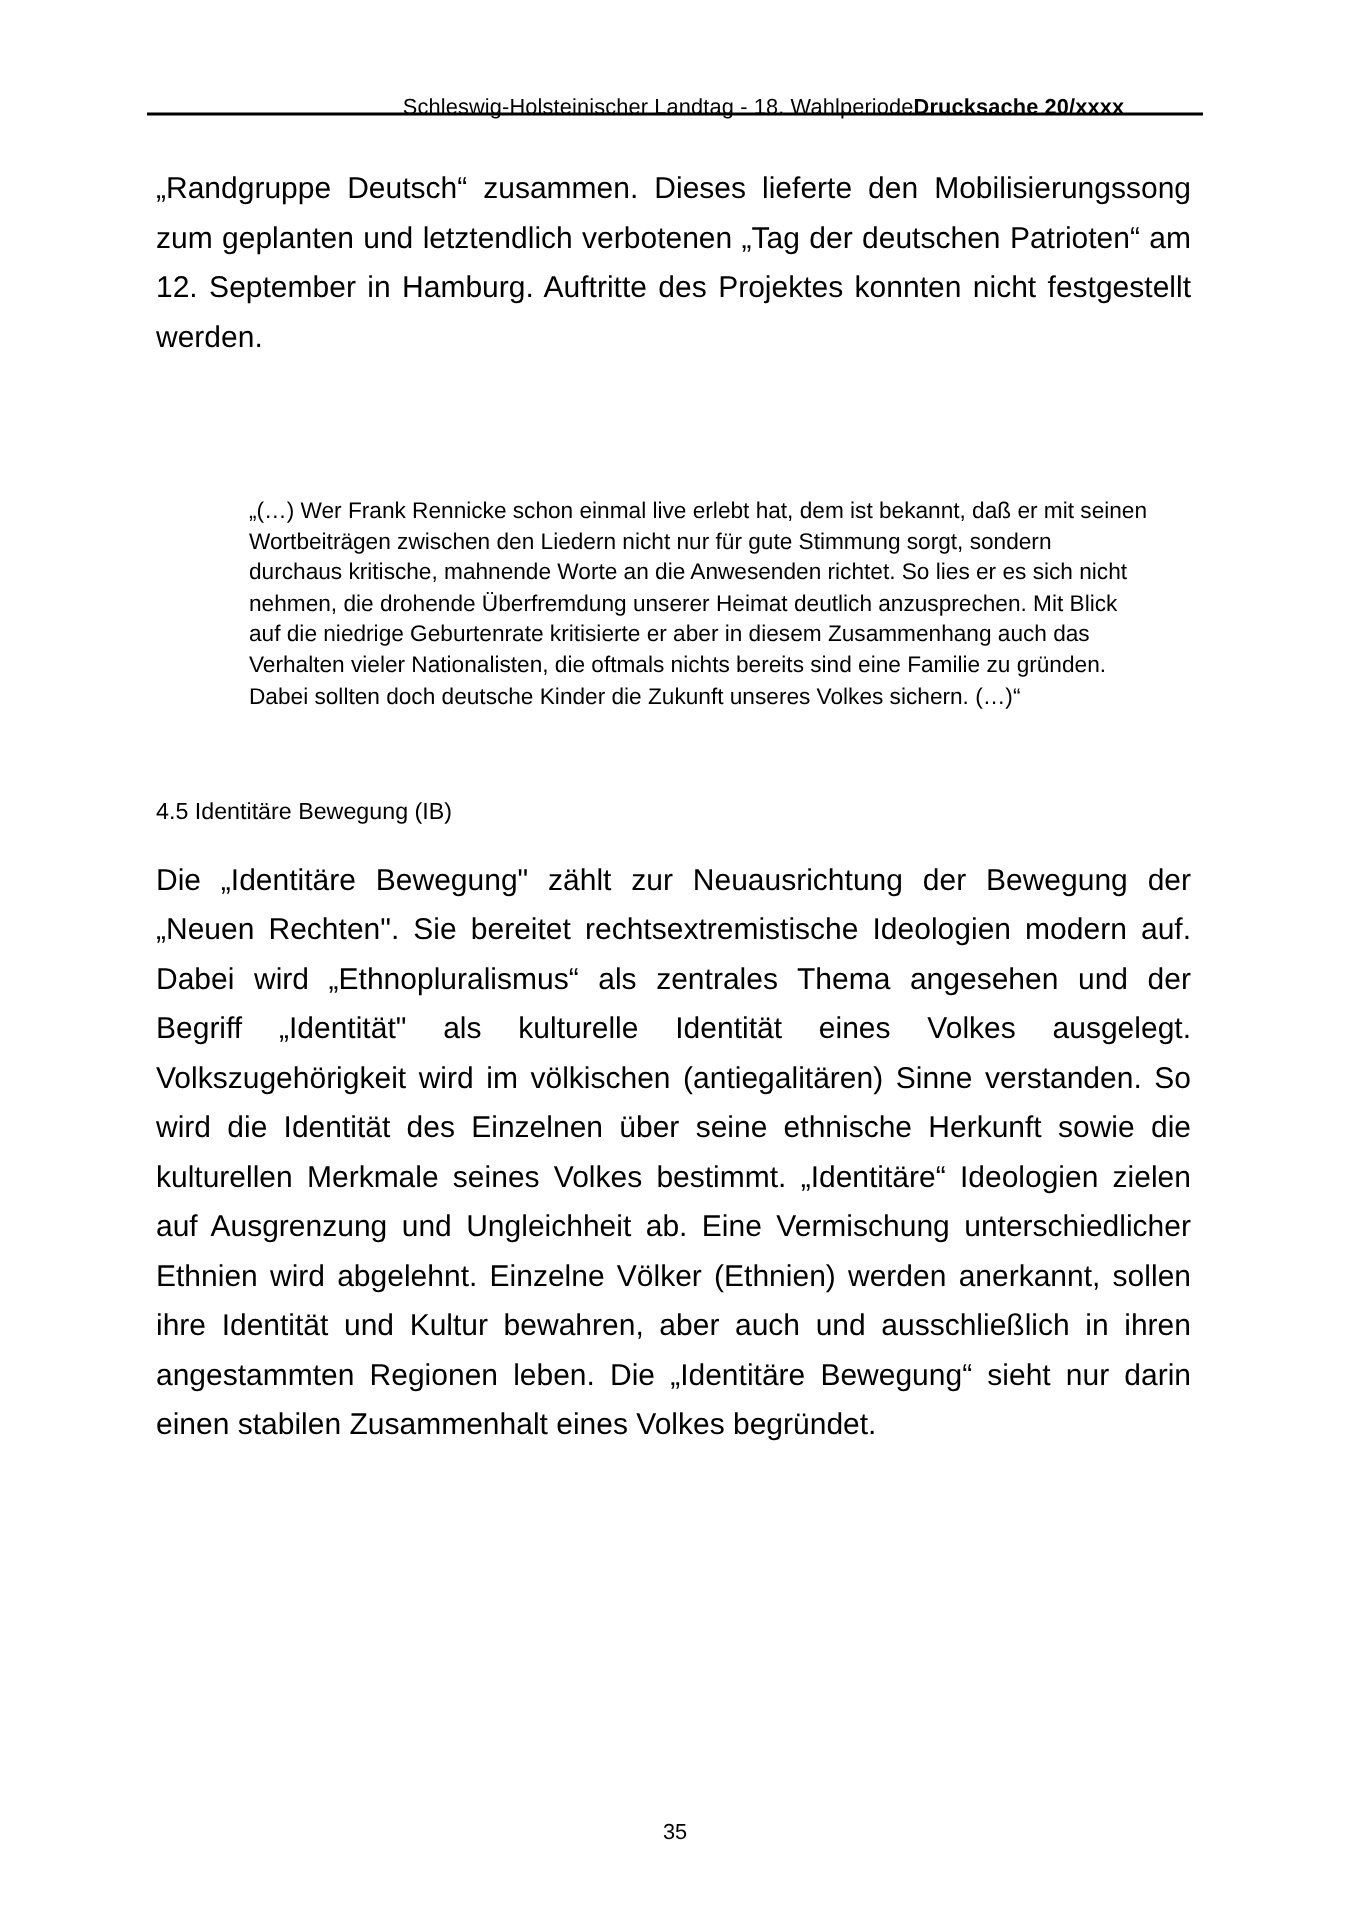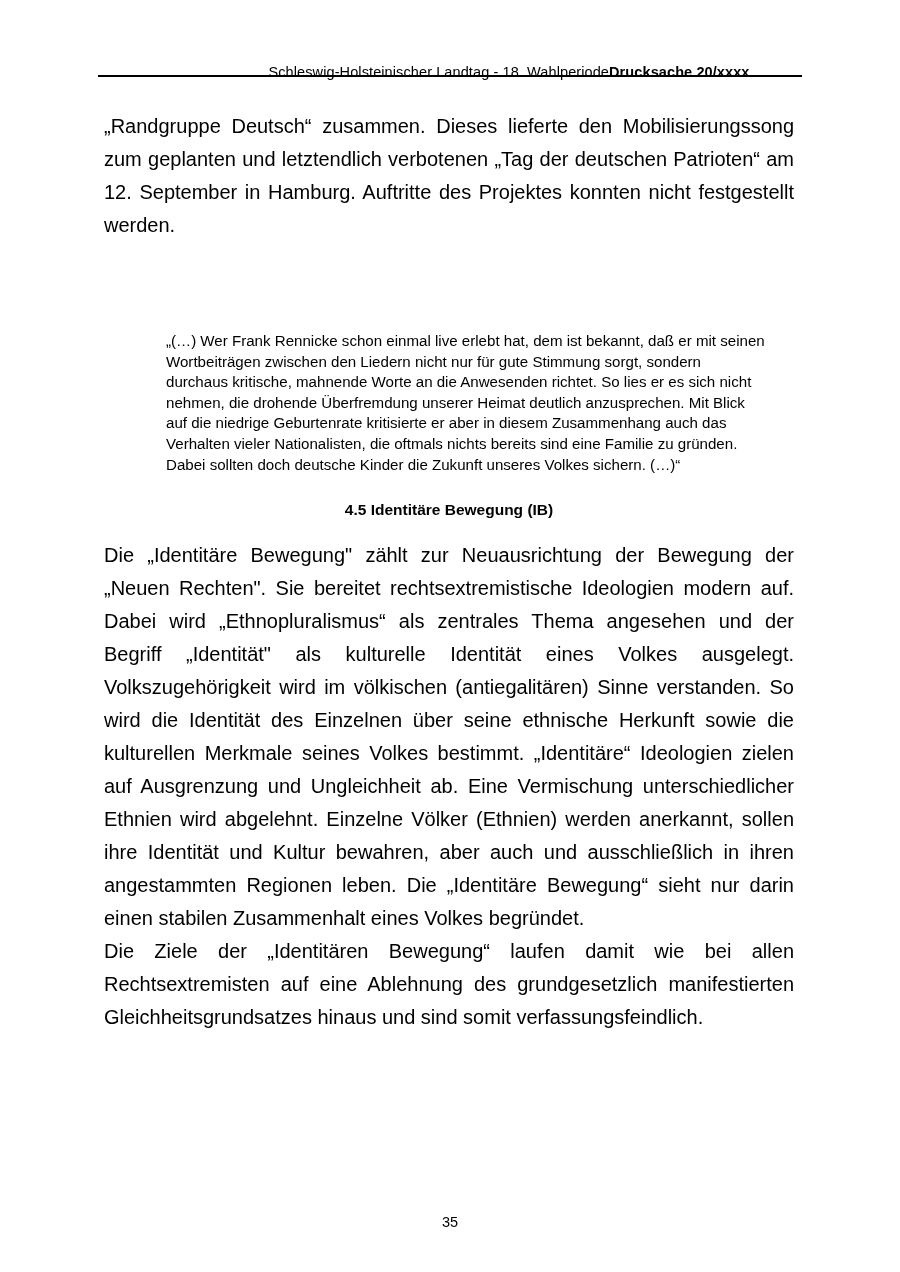--- a/index.html
+++ b/index.html
@@ -79,24 +79,23 @@
     line-height: 20.6px;
     text-align: left;
   }
   .quote p {
     margin: 0;
   }
 
   
   h2.section {
     font-size: 15.5px;
-    font-weight: 700;
-    margin: 24px 0 18px 0;
+    font-weight: 400;
+    margin: 56px 0 18px 0;
     line-height: 22px;
-    text-align: center;
   }
 
   
   .page-number {
     position: absolute;
     bottom: 42px;
     left: 0;
     width: 900px;
     text-align: center;
     font-size: 14.5px;
@@ -122,19 +121,18 @@
 
 
     <blockquote class="quote">
       <p>„(…) Wer Frank Rennicke schon einmal live erlebt hat, dem ist bekannt, daß er mit seinen Wortbeiträgen zwischen den Liedern nicht nur für gute Stimmung sorgt, sondern durchaus kritische, mahnende Worte an die Anwesenden richtet. So lies er es sich nicht nehmen, die drohende Überfremdung unserer Heimat deutlich anzusprechen. Mit Blick auf die niedrige Geburtenrate kritisierte er aber in diesem Zusammenhang auch das Verhalten vieler Nationalisten, die oftmals nichts bereits sind eine Familie zu gründen. Dabei sollten doch deutsche Kinder die Zukunft unseres Volkes sichern. (…)“</p>
     </blockquote>
 
     <h2 class="section">4.5 Identitäre Bewegung (IB)</h2>
 
     <p class="body">Die „Identitäre Bewegung" zählt zur Neuausrichtung der Bewegung der „Neuen Rechten". Sie bereitet rechtsextremistische Ideologien modern auf. Dabei wird „Ethnopluralismus“ als zentrales Thema angesehen und der Begriff  „Identität" als kulturelle Identität eines Volkes ausgelegt. Volkszugehörigkeit wird im völkischen (antiegalitären) Sinne verstanden. So wird die Identität des Einzelnen über seine ethnische Herkunft sowie die kulturellen Merkmale seines Volkes bestimmt. „Identitäre“ Ideologien zielen auf Ausgrenzung und Ungleichheit ab. Eine Vermischung unterschiedlicher Ethnien wird abgelehnt. Einzelne Völker (Ethnien) werden anerkannt, sollen ihre Identität und Kultur bewahren, aber auch und ausschließlich in ihren angestammten Regionen leben. Die „Identitäre Bewegung“ sieht nur darin einen stabilen Zusammenhalt eines Volkes begründet.</p>
 
-    <p class="body">Die Ziele der „Identitären Bewegung“ laufen damit wie bei allen Rechtsextremisten auf eine Ablehnung des grundgesetzlich manifestierten Gleichheitsgrundsatzes hinaus und sind somit verfassungsfeindlich.</p>
 
   </div>
 
   <div class="page-number">35</div>
 
 </div>
 
 </body></html>

